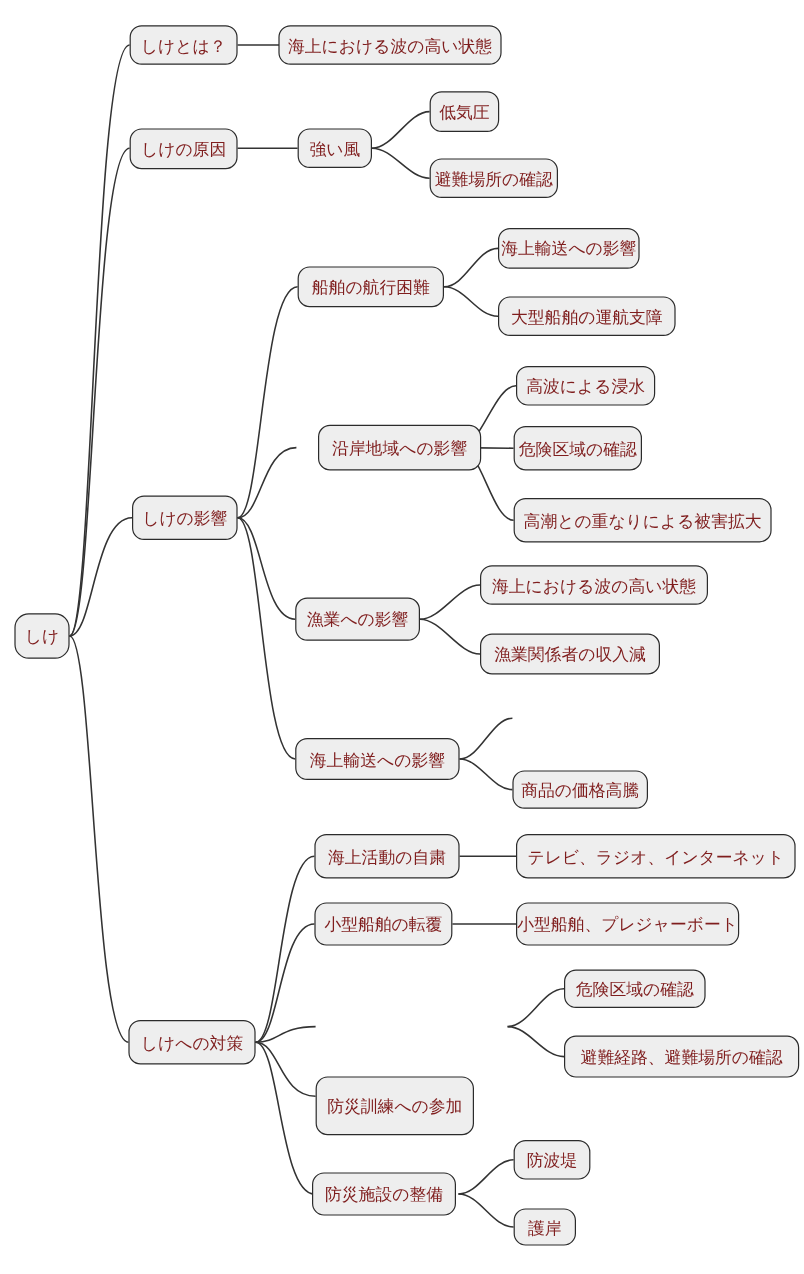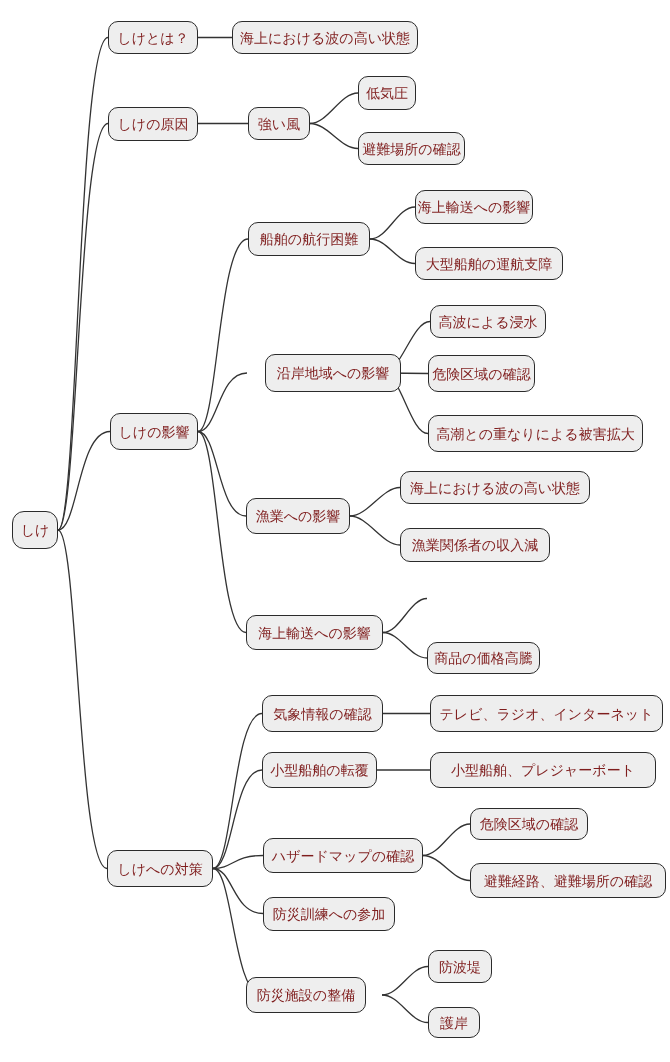--- a/index.html
+++ b/index.html
@@ -97,25 +97,24 @@
   <div class="node" style="left:246px;top:498px;width:104px;height:36px">漁業への影響</div>
 
   <div class="node" style="left:428px;top:415px;width:215px;height:37px">高潮との重なりによる被害拡大</div>
   <div class="node" style="left:400px;top:471px;width:190px;height:33px">海上における波の高い状態</div>
   <div class="node" style="left:400px;top:528px;width:150px;height:34px">漁業関係者の収入減</div>
 
   <div class="node" style="left:246px;top:615px;width:137px;height:35px">海上輸送への影響</div>
   <div class="node" style="left:427px;top:642px;width:113px;height:32px">商品の価格高騰</div>
 
   <div class="node" style="left:107px;top:850px;width:106px;height:37px">しけへの対策</div>
-  <div class="node" style="left:262px;top:695px;width:121px;height:37px">気象情報の確認</div>
+  <div class="node" style="left:262px;top:695px;width:121px;height:37px">海上活動の自粛</div>
   <div class="node" style="left:430px;top:695px;width:233px;height:37px">テレビ、ラジオ、インターネット</div>
   <div class="node" style="left:262px;top:752px;width:115px;height:36px">小型船舶の転覆</div>
-  <div class="node" style="left:430px;top:752px;width:226px;height:36px">小型船舶、プレジャーボート</div>
-  <div class="node" style="left:263px;top:838px;width:160px;height:35px">ハザードマップの確認</div>
+  <div class="node" style="left:430px;top:752px;width:186px;height:36px">小型船舶、プレジャーボート</div>
   <div class="node" style="left:470px;top:808px;width:118px;height:32px">危険区域の確認</div>
   <div class="node" style="left:470px;top:863px;width:196px;height:35px">避難経路、避難場所の確認</div>
-  <div class="node" style="left:263px;top:897px;width:132px;height:34px">防災訓練への参加</div>
-  <div class="node" style="left:246px;top:977px;width:120px;height:36px">防災施設の整備</div>
+  <div class="node" style="left:263px;top:897px;width:132px;height:49px">防災訓練への参加</div>
+  <div class="node" style="left:260px;top:977px;width:120px;height:36px">防災施設の整備</div>
   <div class="node" style="left:428px;top:950px;width:64px;height:33px">防波堤</div>
   <div class="node" style="left:428px;top:1007px;width:52px;height:31px">護岸</div>
 
 </div>
 
 </body></html>

